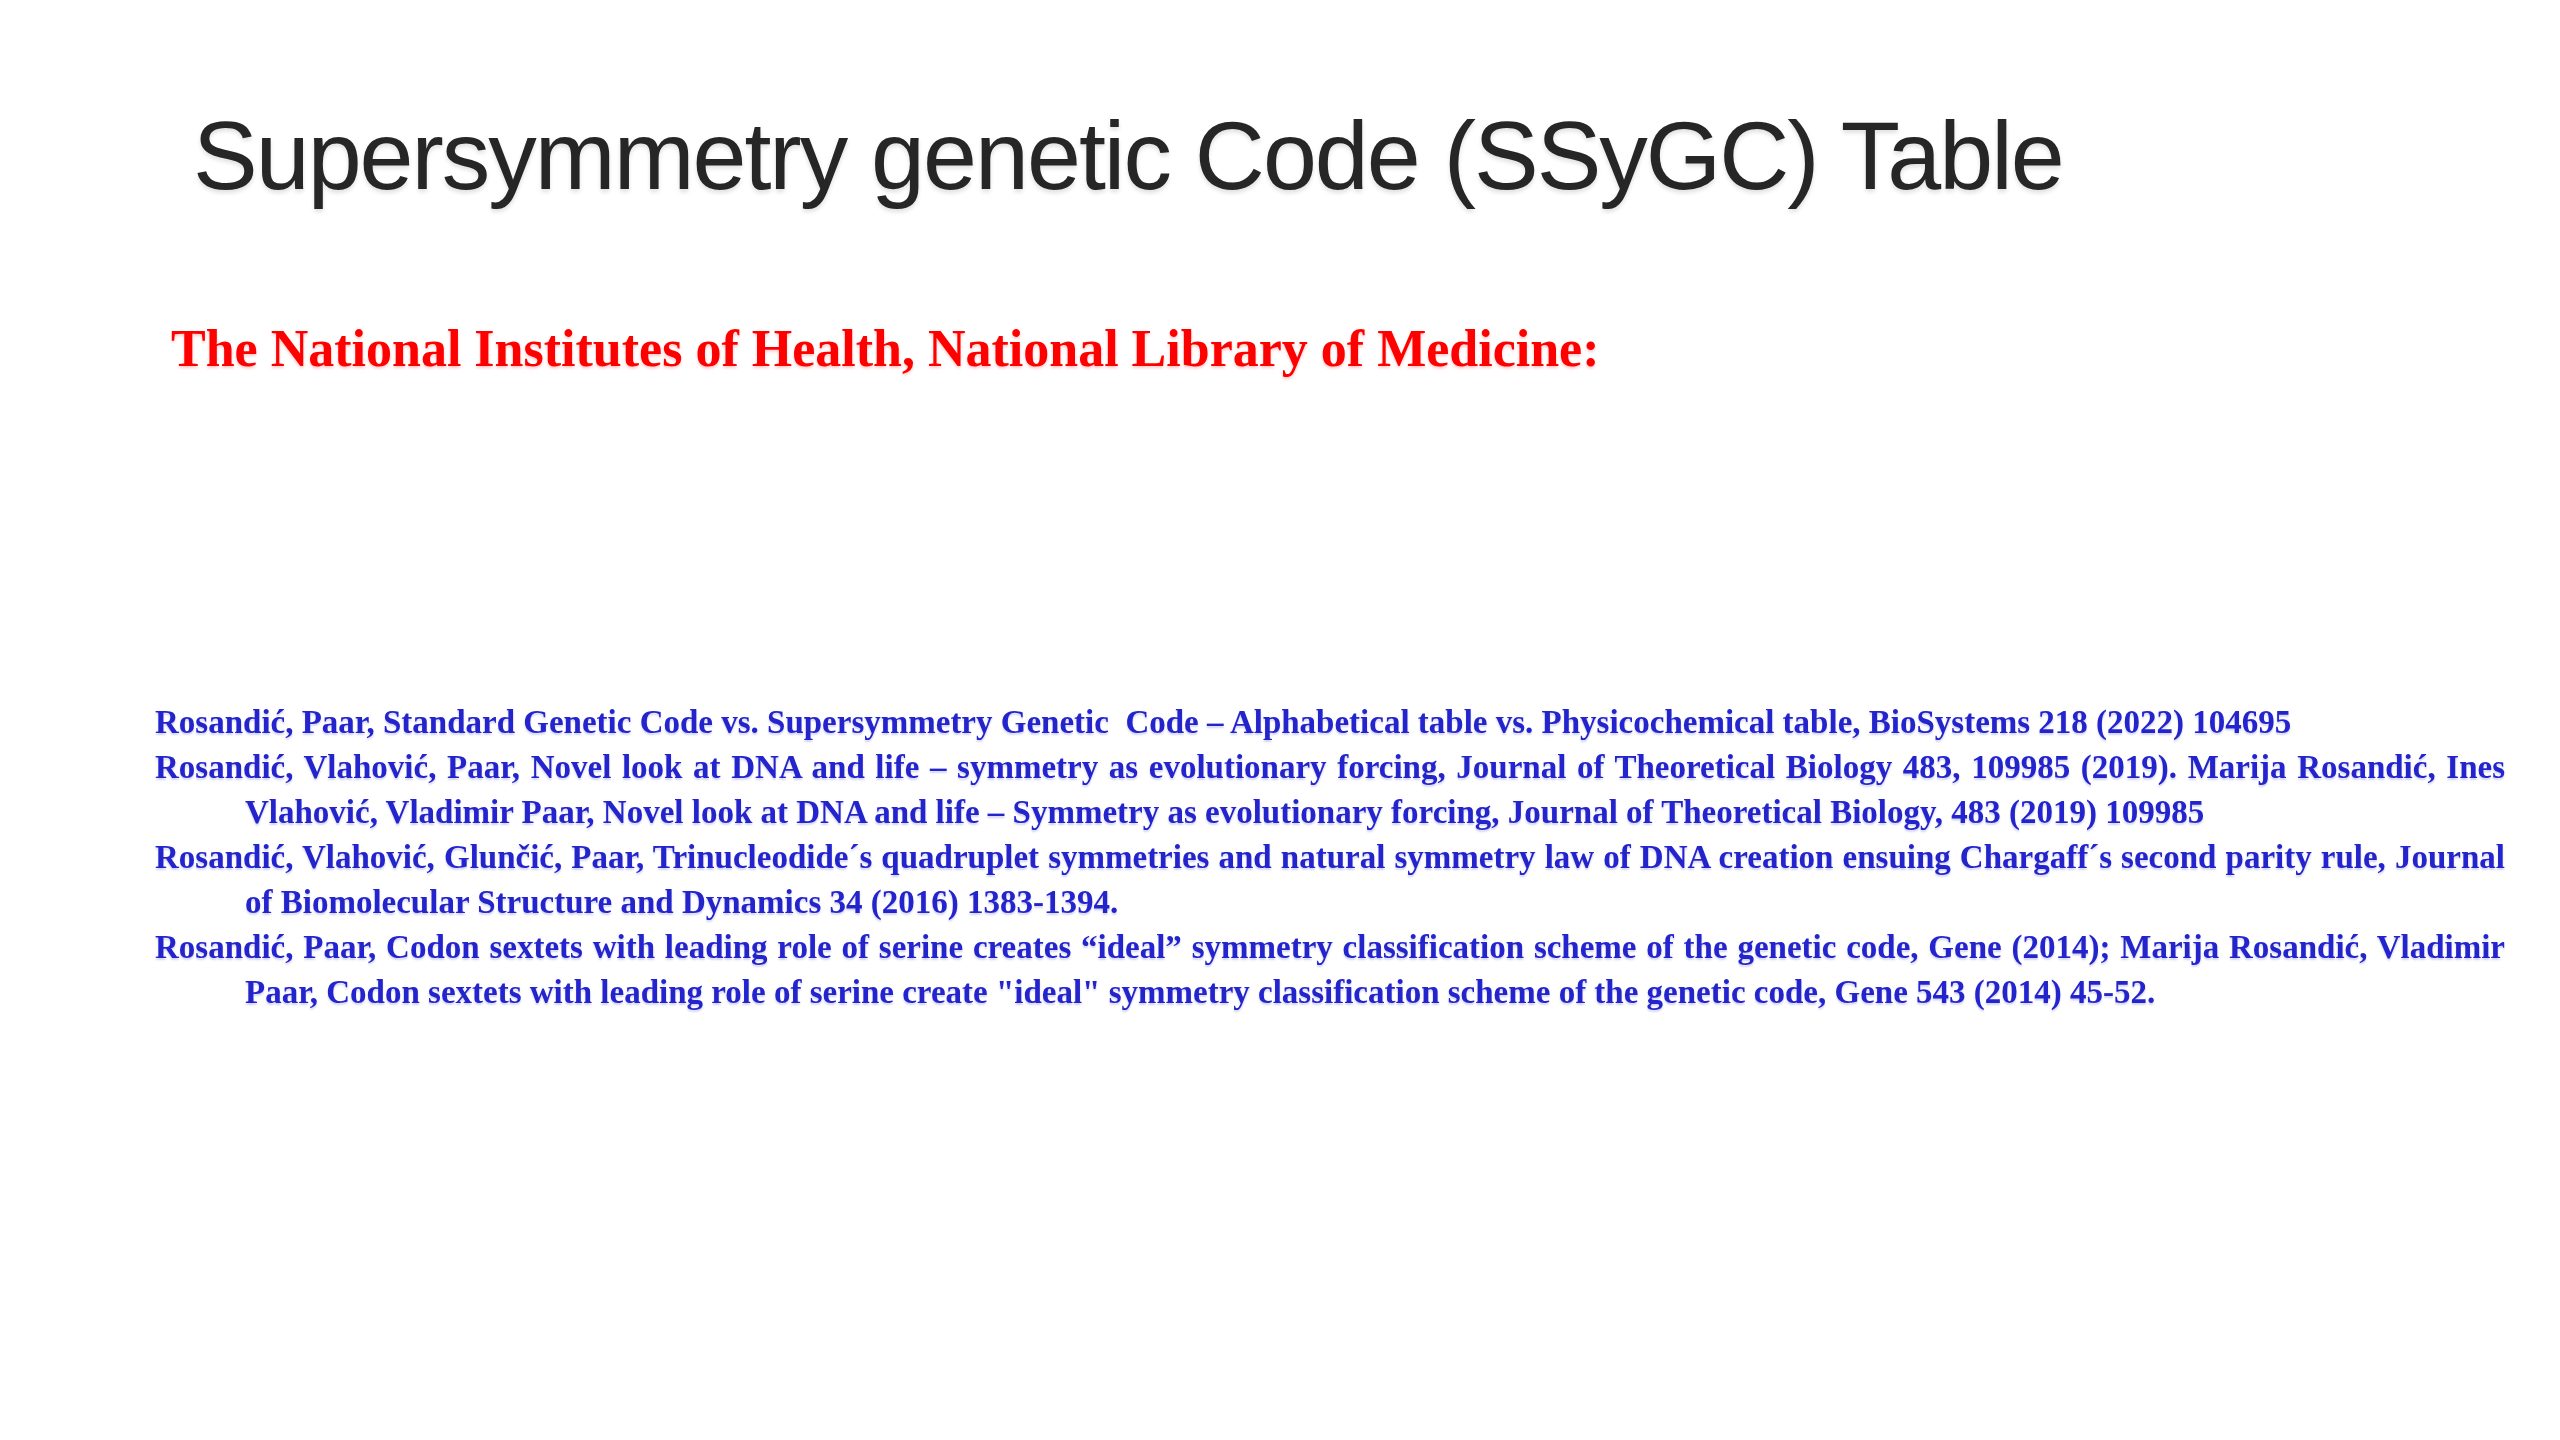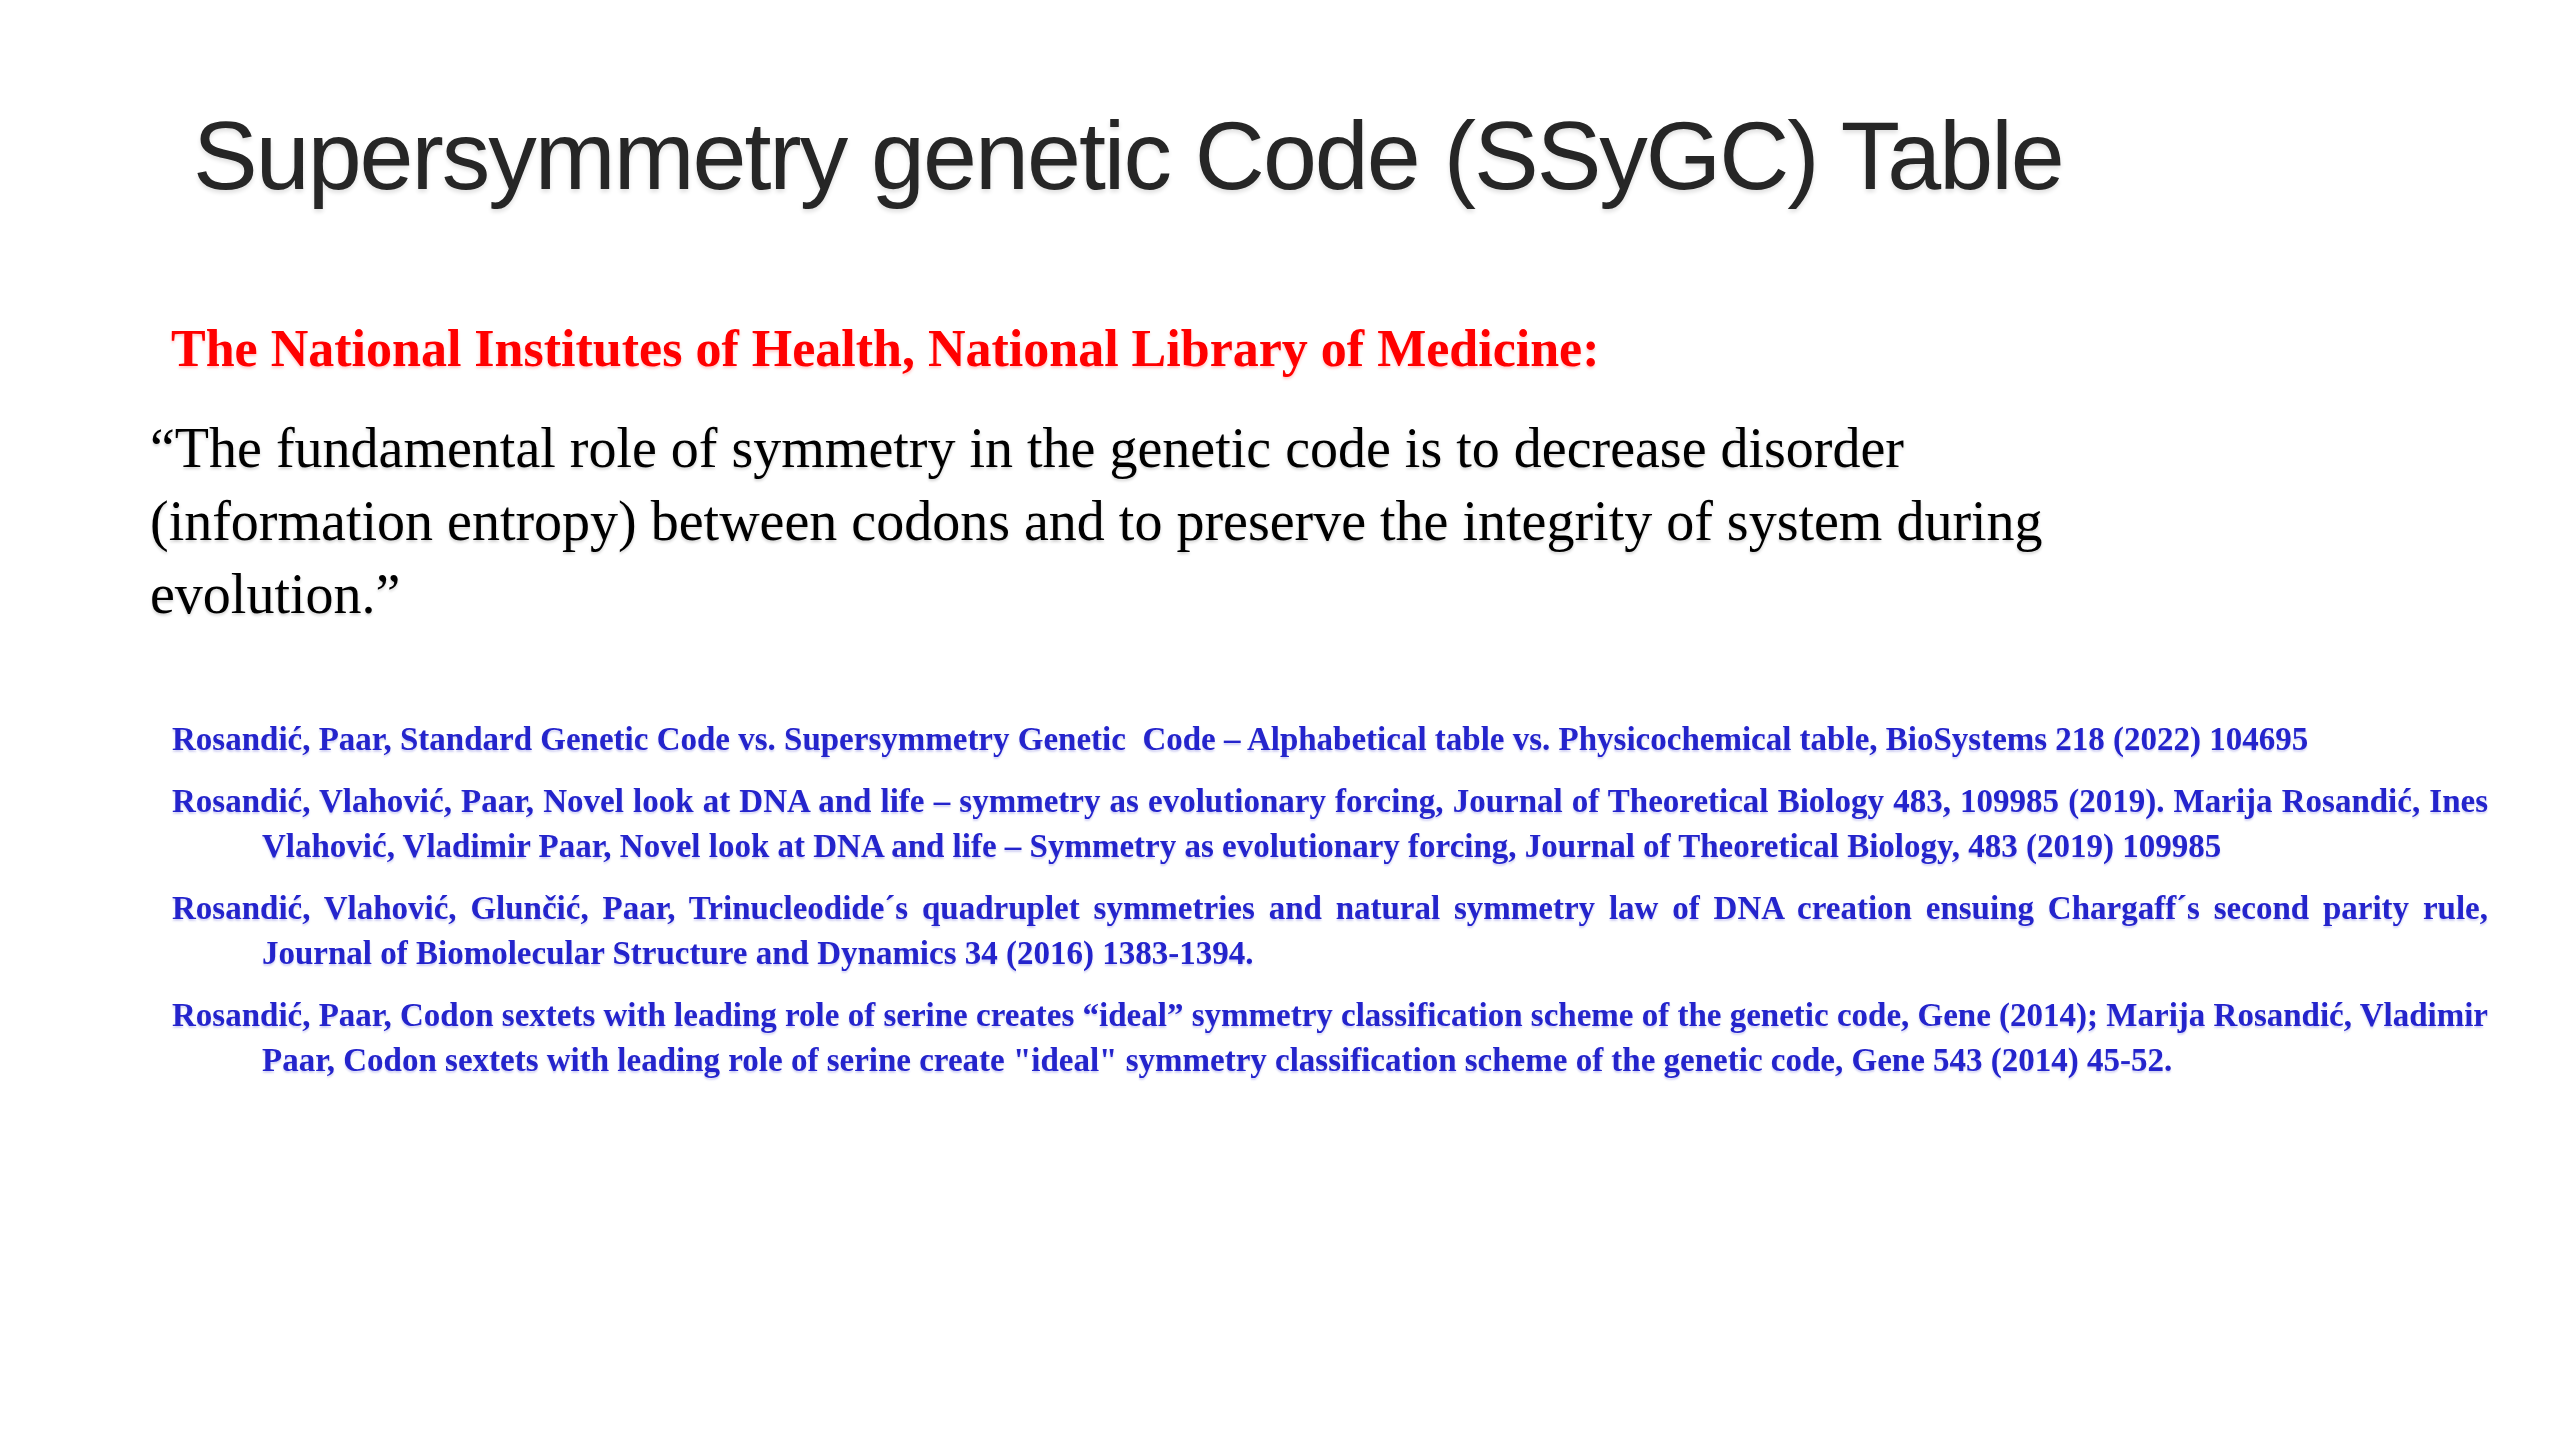--- a/index.html
+++ b/index.html
@@ -59,40 +59,35 @@
     top: 700px;
     width: 2350px;
     font-family: "Liberation Serif", serif;
     font-weight: bold;
     font-size: 33px;
     line-height: 45px;
     color: var(--reference, #2424cc);
     text-shadow: 0 2px 2px rgba(50,50,200,0.22);
   }
   .ref {
-    margin: 17px;
+    margin: 0;
     padding-left: 90px;
     text-indent: -90px;
     text-align: justify;
   }
 </style>
 </head>
 <body>
 
 <div class="slide">
 
   <h1 class="title">Supersymmetry genetic Code (SSyGC) Table</h1>
 
   <h2 class="heading">The National Institutes of Health, National Library of Medicine:</h2>
 
-  <div class="quote">
-    <div class="quote-line">“The fundamental role of symmetry in the genetic code is to decrease disorder</div>
-    <div class="quote-line">(information entropy) between codons and to preserve the integrity of system during</div>
-    <div class="quote-line">evolution.”</div>
-  </div>
 
   <div class="refs">
       <p class="ref">Rosandić, Paar, Standard Genetic Code vs. Supersymmetry Genetic &nbsp;Code – Alphabetical table vs. Physicochemical table, BioSystems 218 (2022) 104695</p>
       <p class="ref">Rosandić, Vlahović, Paar, Novel look at DNA and life – symmetry as evolutionary forcing, Journal of Theoretical Biology 483, 109985 (2019). Marija Rosandić, Ines Vlahović, Vladimir Paar, Novel look at DNA and life – Symmetry as evolutionary forcing, Journal of Theoretical Biology, 483 (2019) 109985</p>
       <p class="ref">Rosandić, Vlahović, Glunčić, Paar, Trinucleodide´s quadruplet symmetries and natural symmetry law of DNA creation ensuing Chargaff´s second parity rule, Journal of Biomolecular Structure and Dynamics 34 (2016) 1383-1394.</p>
       <p class="ref">Rosandić, Paar, Codon sextets with leading role of serine creates “ideal” symmetry classification scheme of the genetic code, Gene (2014); Marija Rosandić, Vladimir Paar, Codon sextets with leading role of serine create "ideal" symmetry classification scheme of the genetic code, Gene 543 (2014) 45-52.</p>
     </div>
 
 </div>
 

